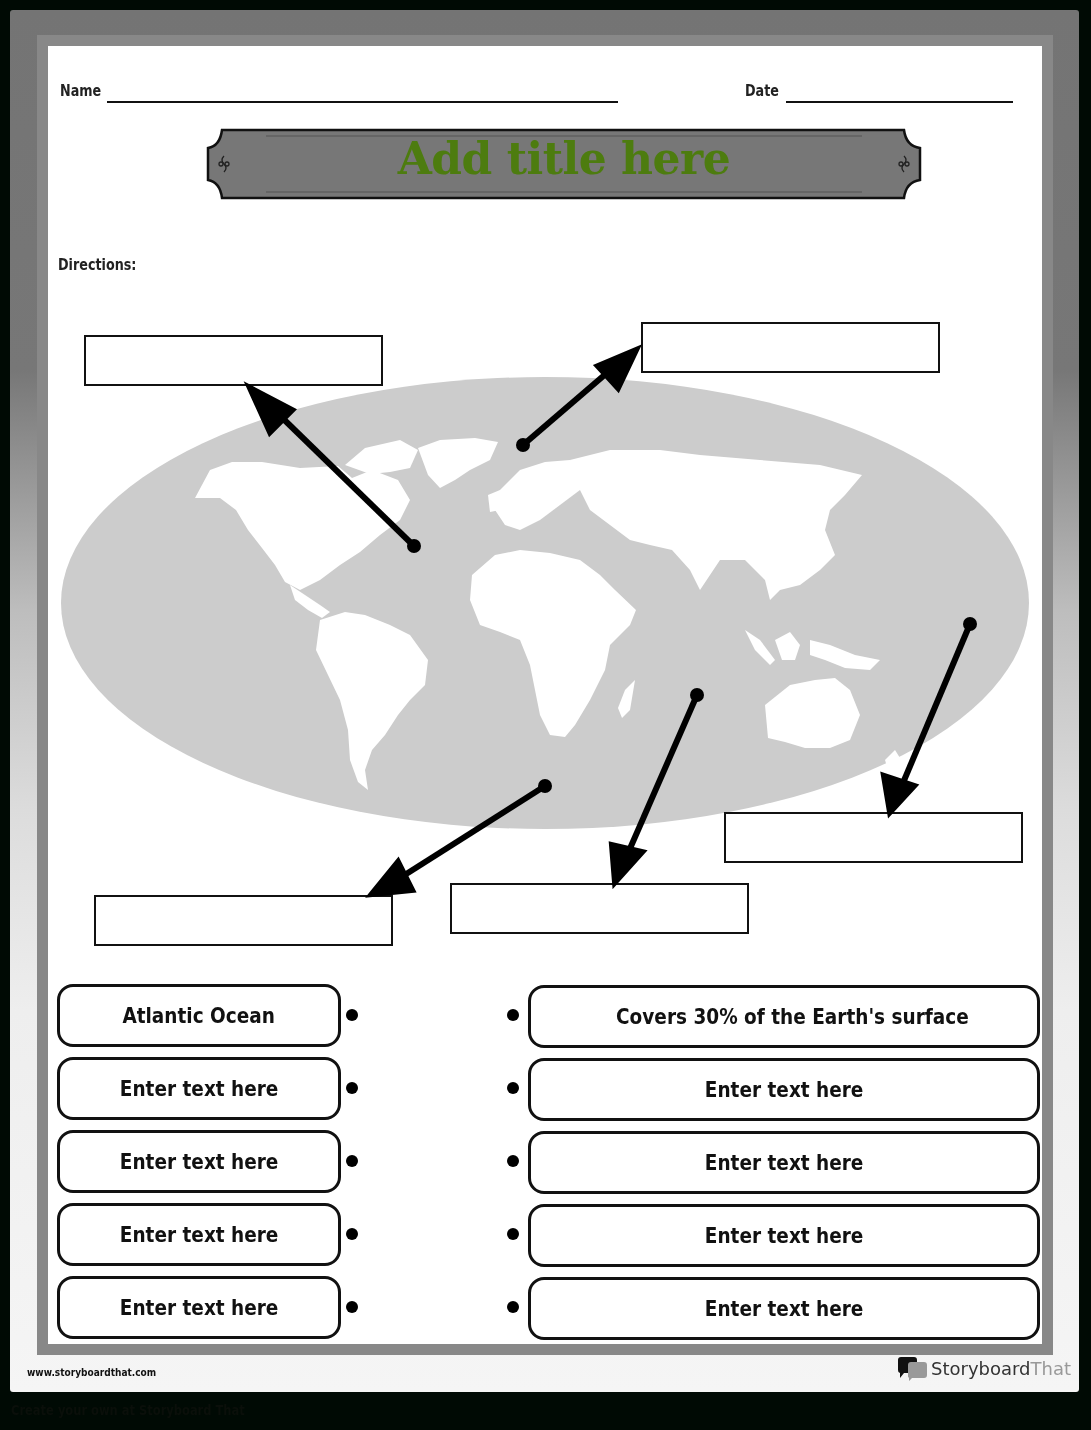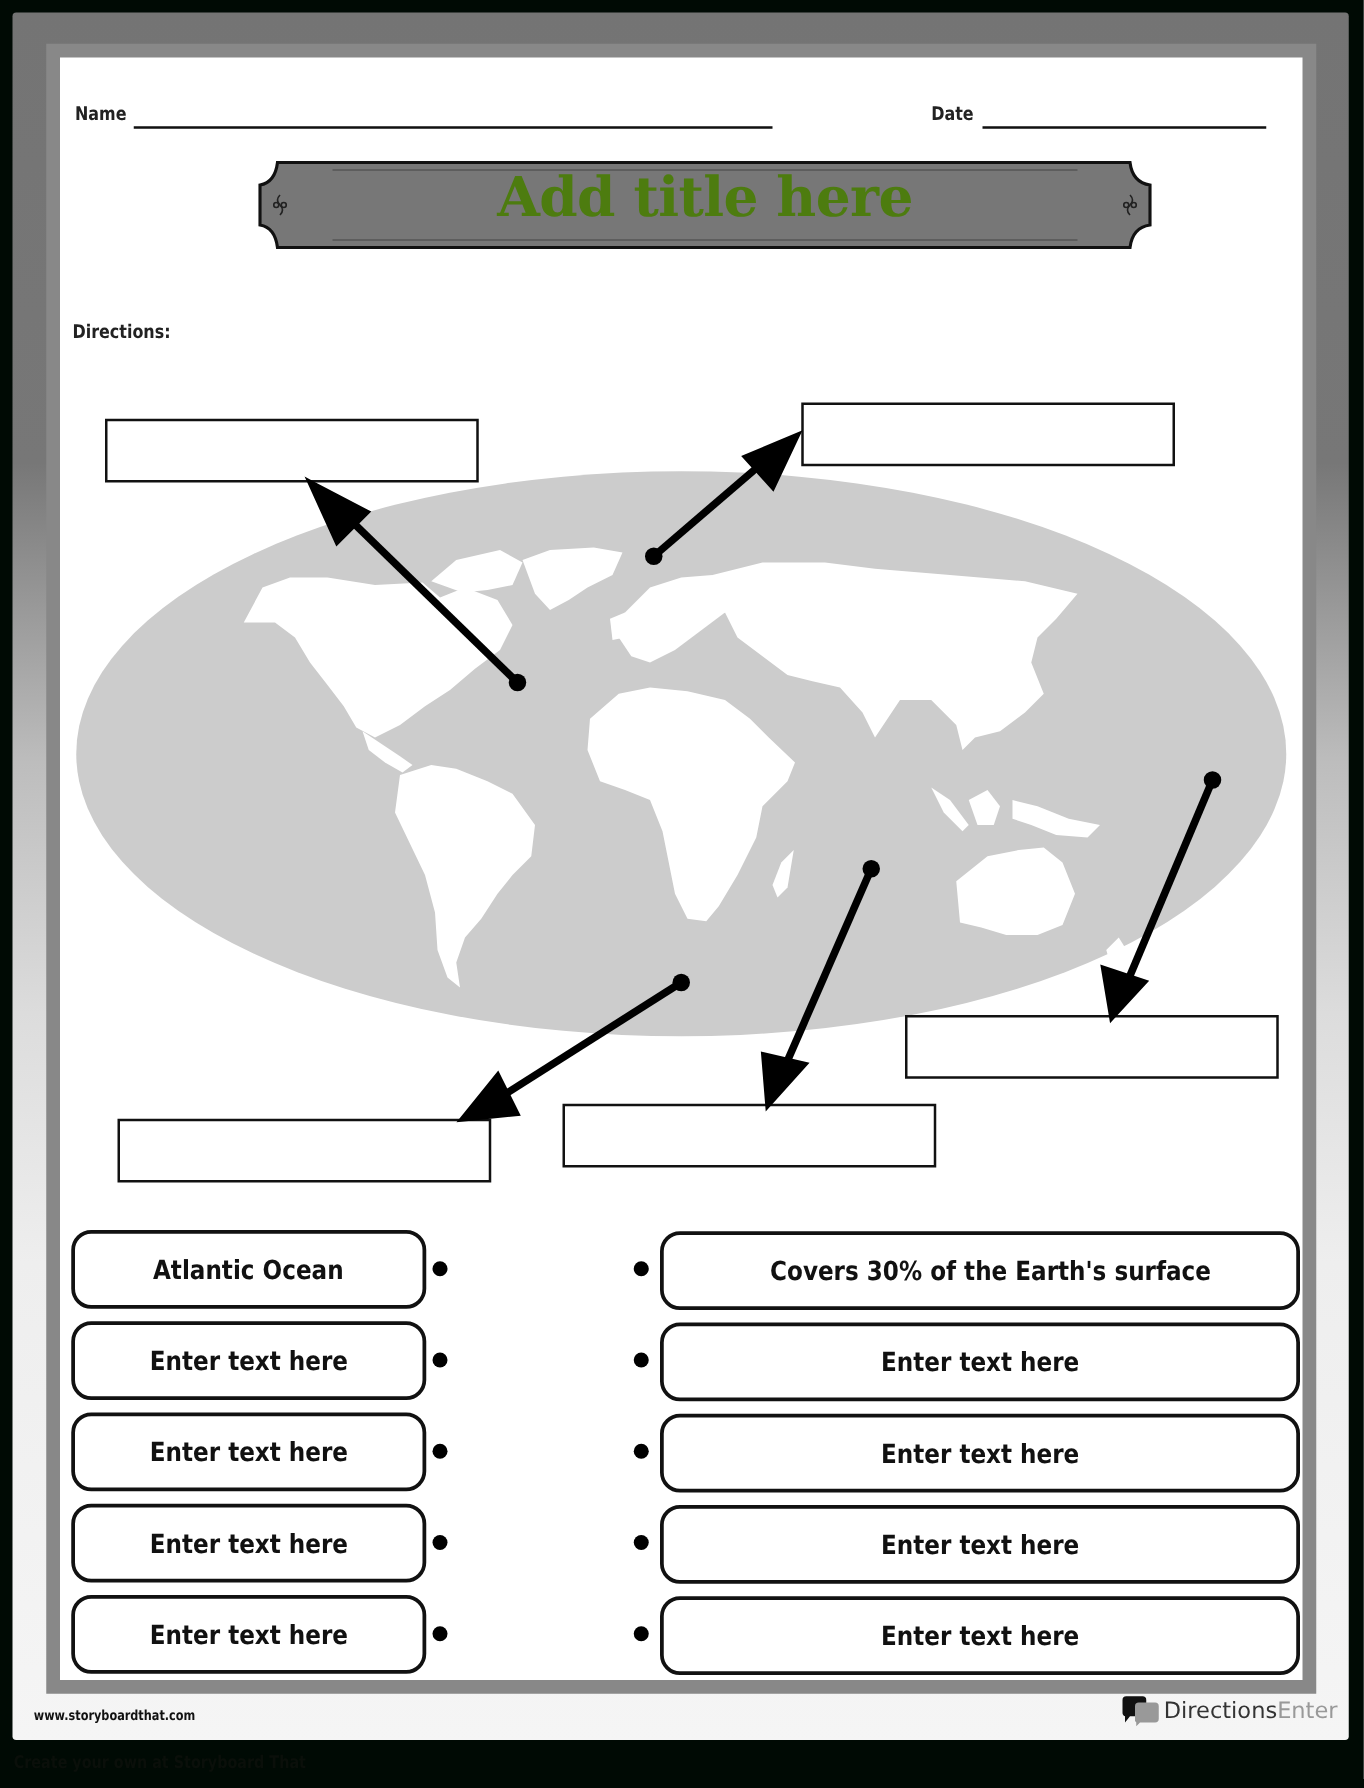--- a/index.html
+++ b/index.html
@@ -188,16 +188,16 @@
 <div class="match-box" style="left:528px;top:1277px;width:512px;height:63px;">
     <span>Enter text here</span>
   </div>
 
 <div class="abs footer-url" style="left:27px;top:1366px;">www.storyboardthat.com</div>
 <div class="abs" style="left:896px;top:1355px;display:flex;align-items:center;">
   <svg width="32" height="26">
     <path d="M2,2 h16 a3,3 0 0 1 3,3 v10 a3,3 0 0 1 -3,3 h-10 l-4,5 v-5 a3,3 0 0 1 -2,-3 v-10 a3,3 0 0 1 3,-3 z" fill="#111"></path>
     <path d="M12,7 h16 a3,3 0 0 1 3,3 v10 a3,3 0 0 1 -3,3 h-12 l-3,3 v-3 a3,3 0 0 1 -1,-3 v-10 a3,3 0 0 1 3,-3 z" fill="#999"></path>
   </svg>
-  <span class="brand" style="margin-left:3px;"><span>Directions</span><span class="that">Enter</span></span>
+  <span class="brand" style="margin-left:3px;"><span>Storyboard</span><span class="that">That</span></span>
 </div>
 
 <div class="abs caption" style="left:11px;top:1402px;color:#0a0f0a;">Create your own at Storyboard That</div>
 
 </body></html>

